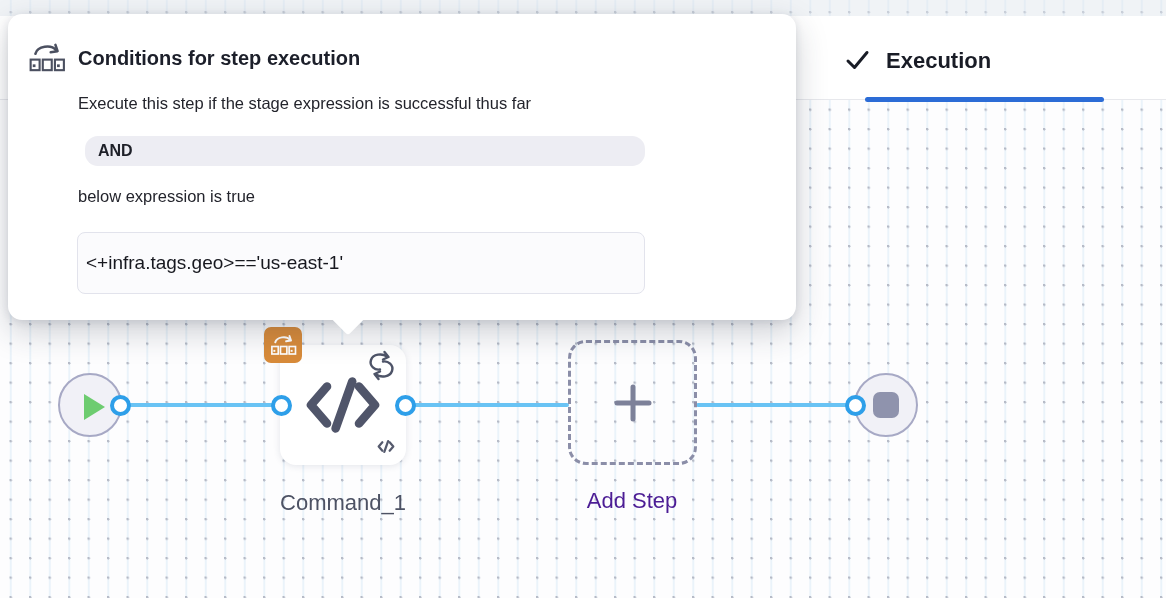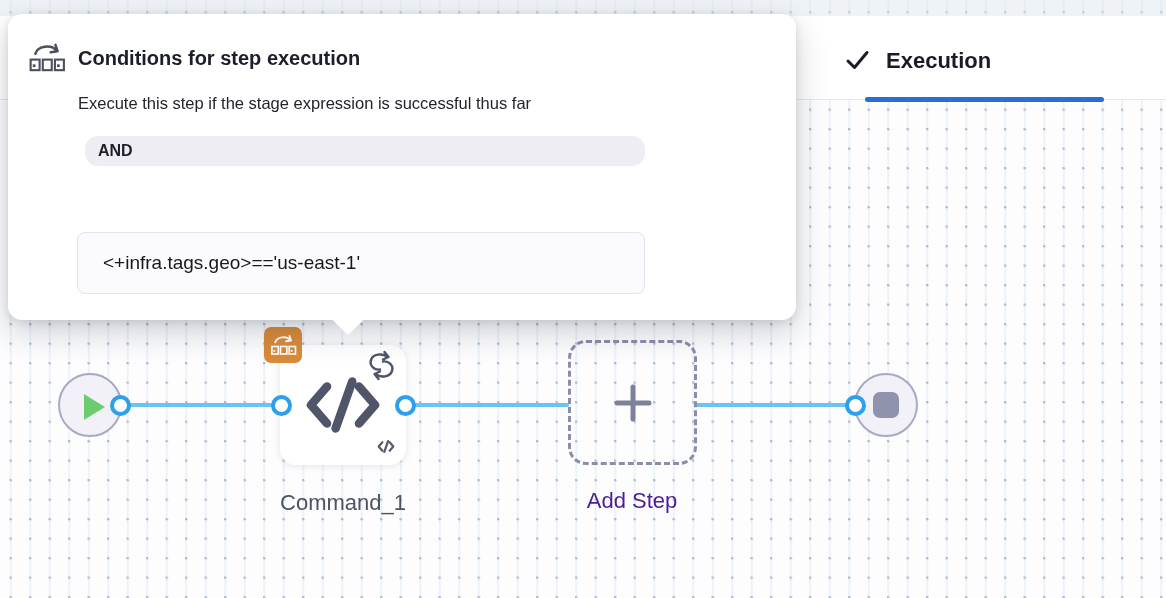--- a/index.html
+++ b/index.html
@@ -39,21 +39,21 @@
     font-weight:700; color:#1c1f2a; }
   .pp-desc { position:absolute; left:70px; top:80px; font-size:16.5px;
     color:#23242c; }
   .pp-and { position:absolute; left:77px; top:122px; width:560px; height:30px;
     background:#ededf3; border-radius:13px; line-height:30px; padding-left:13px;
     font-size:16px; font-weight:700; color:#1e2028; }
   .pp-intro { position:absolute; left:70px; top:173px; font-size:16.5px;
     color:#23242c; }
   .pp-expr { position:absolute; left:69px; top:218px; width:568px; height:62px;
     background:#fbfbfd; border:1.5px solid #e2e3ec; border-radius:8px;
-    display:flex; align-items:center; padding-left:25px; font-size:19px;
+    display:flex; align-items:center; padding-left:8px; font-size:19px;
     color:#17181f; }
 
   
   .edge { position:absolute; top:403px; height:4px; background:#69c3f4;
     border-radius:2px; z-index:1; }
   .edge1 { left:120px; width:161px; }
   .edge2 { left:405px; width:164px; }
   .edge3 { left:696px; width:159px; }
 
   .port { position:absolute; top:394.5px; width:21px; height:21px;
@@ -179,14 +179,15 @@
       <rect x="2.5" y="17.5" width="8.5" height="10" stroke="#4b5060" stroke-width="2" fill="none"></rect>
       <rect x="14" y="17.5" width="8.5" height="10" stroke="#4b5060" stroke-width="2" fill="none"></rect>
       <rect x="25.5" y="17.5" width="8.5" height="10" stroke="#4b5060" stroke-width="2" fill="none"></rect>
       <rect x="4.5" y="22" width="2.6" height="2.6" fill="#4b5060"></rect>
       <rect x="27.5" y="22" width="2.6" height="2.6" fill="#4b5060"></rect>
     </svg>
   </div>
   <div class="pp-title">Conditions for step execution</div>
   <div class="pp-desc">Execute this step if the stage expression is successful thus far</div>
   <div class="pp-and">AND</div>
+  <div class="pp-intro">below expression is true</div>
   <div class="pp-expr">&lt;+infra.tags.geo&gt;=='us-east-1'</div>
 </div>
 
 </body></html>

